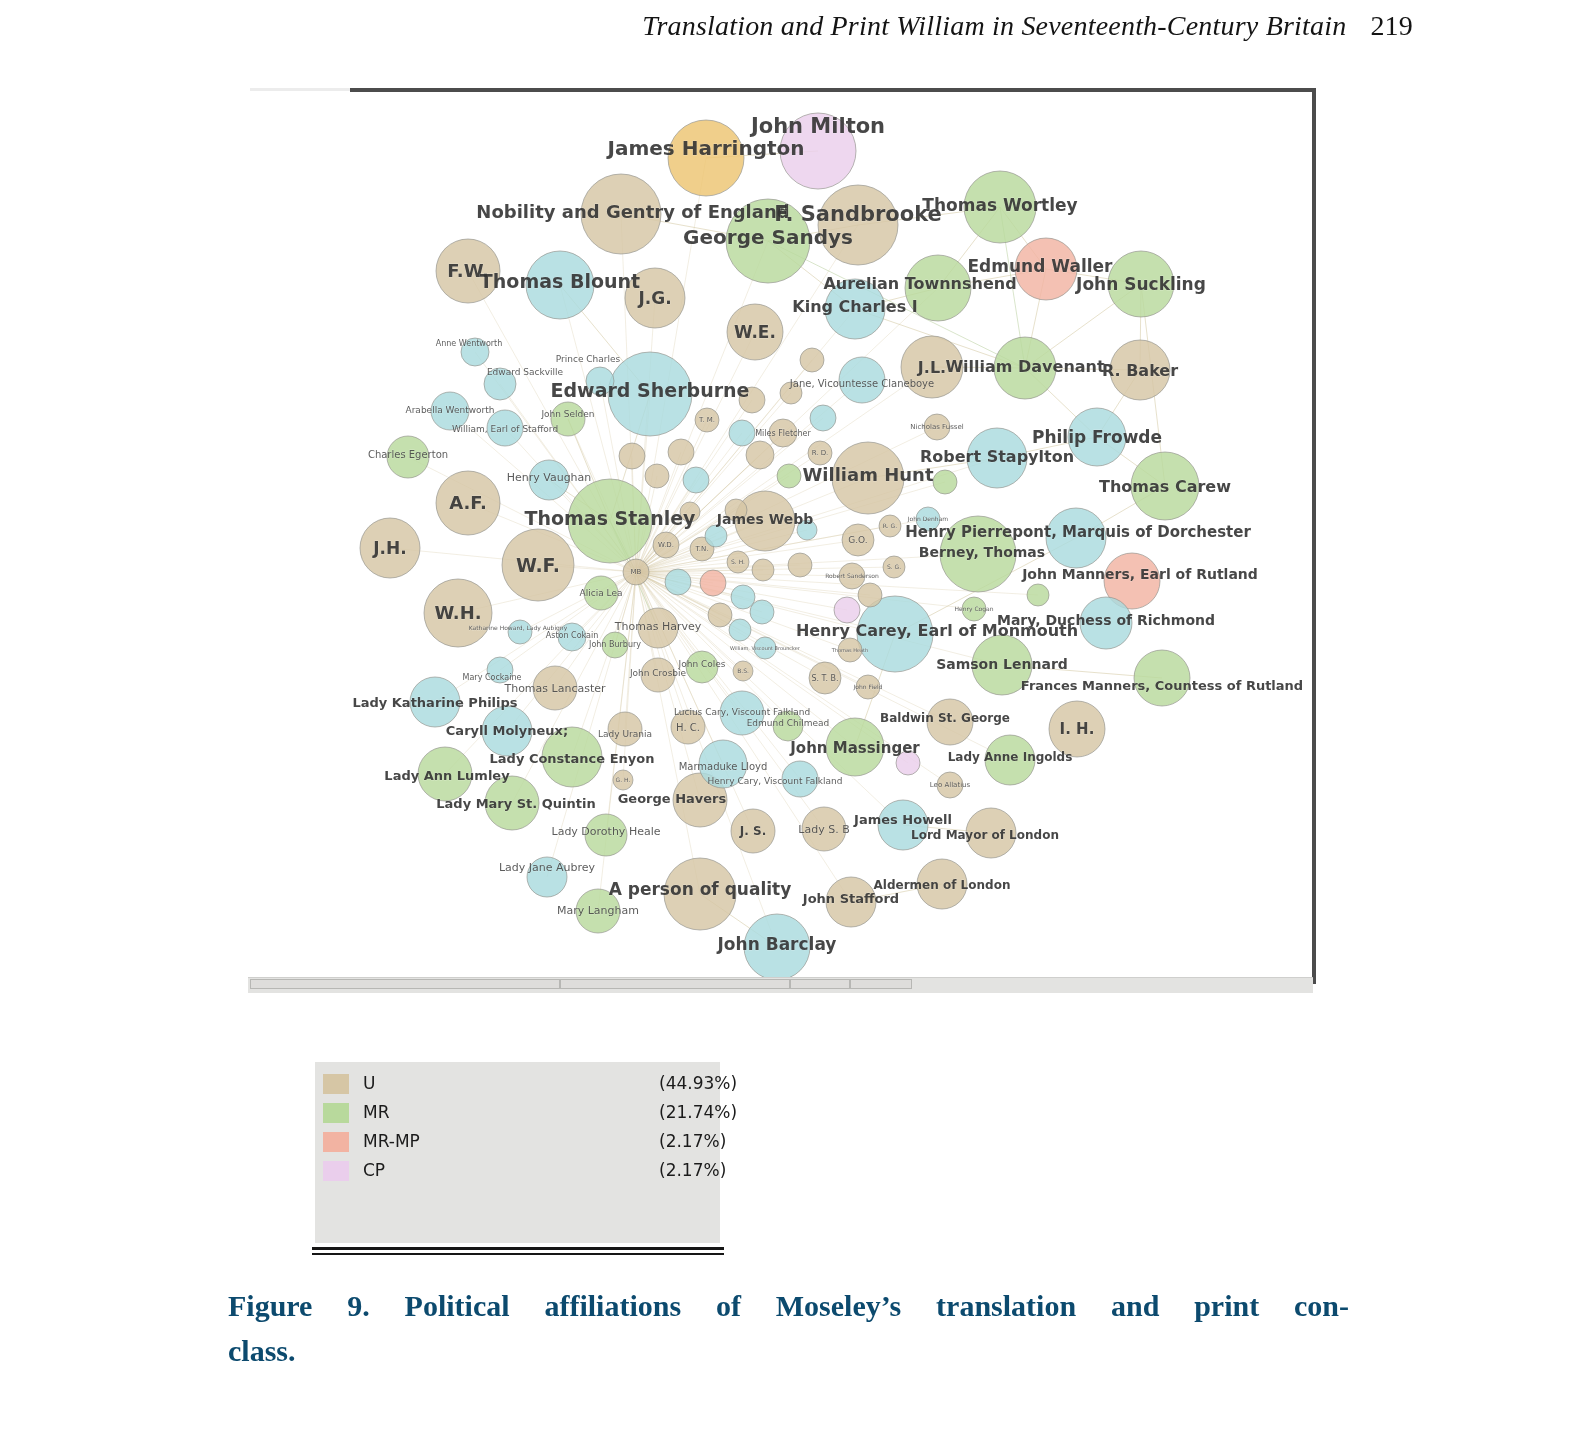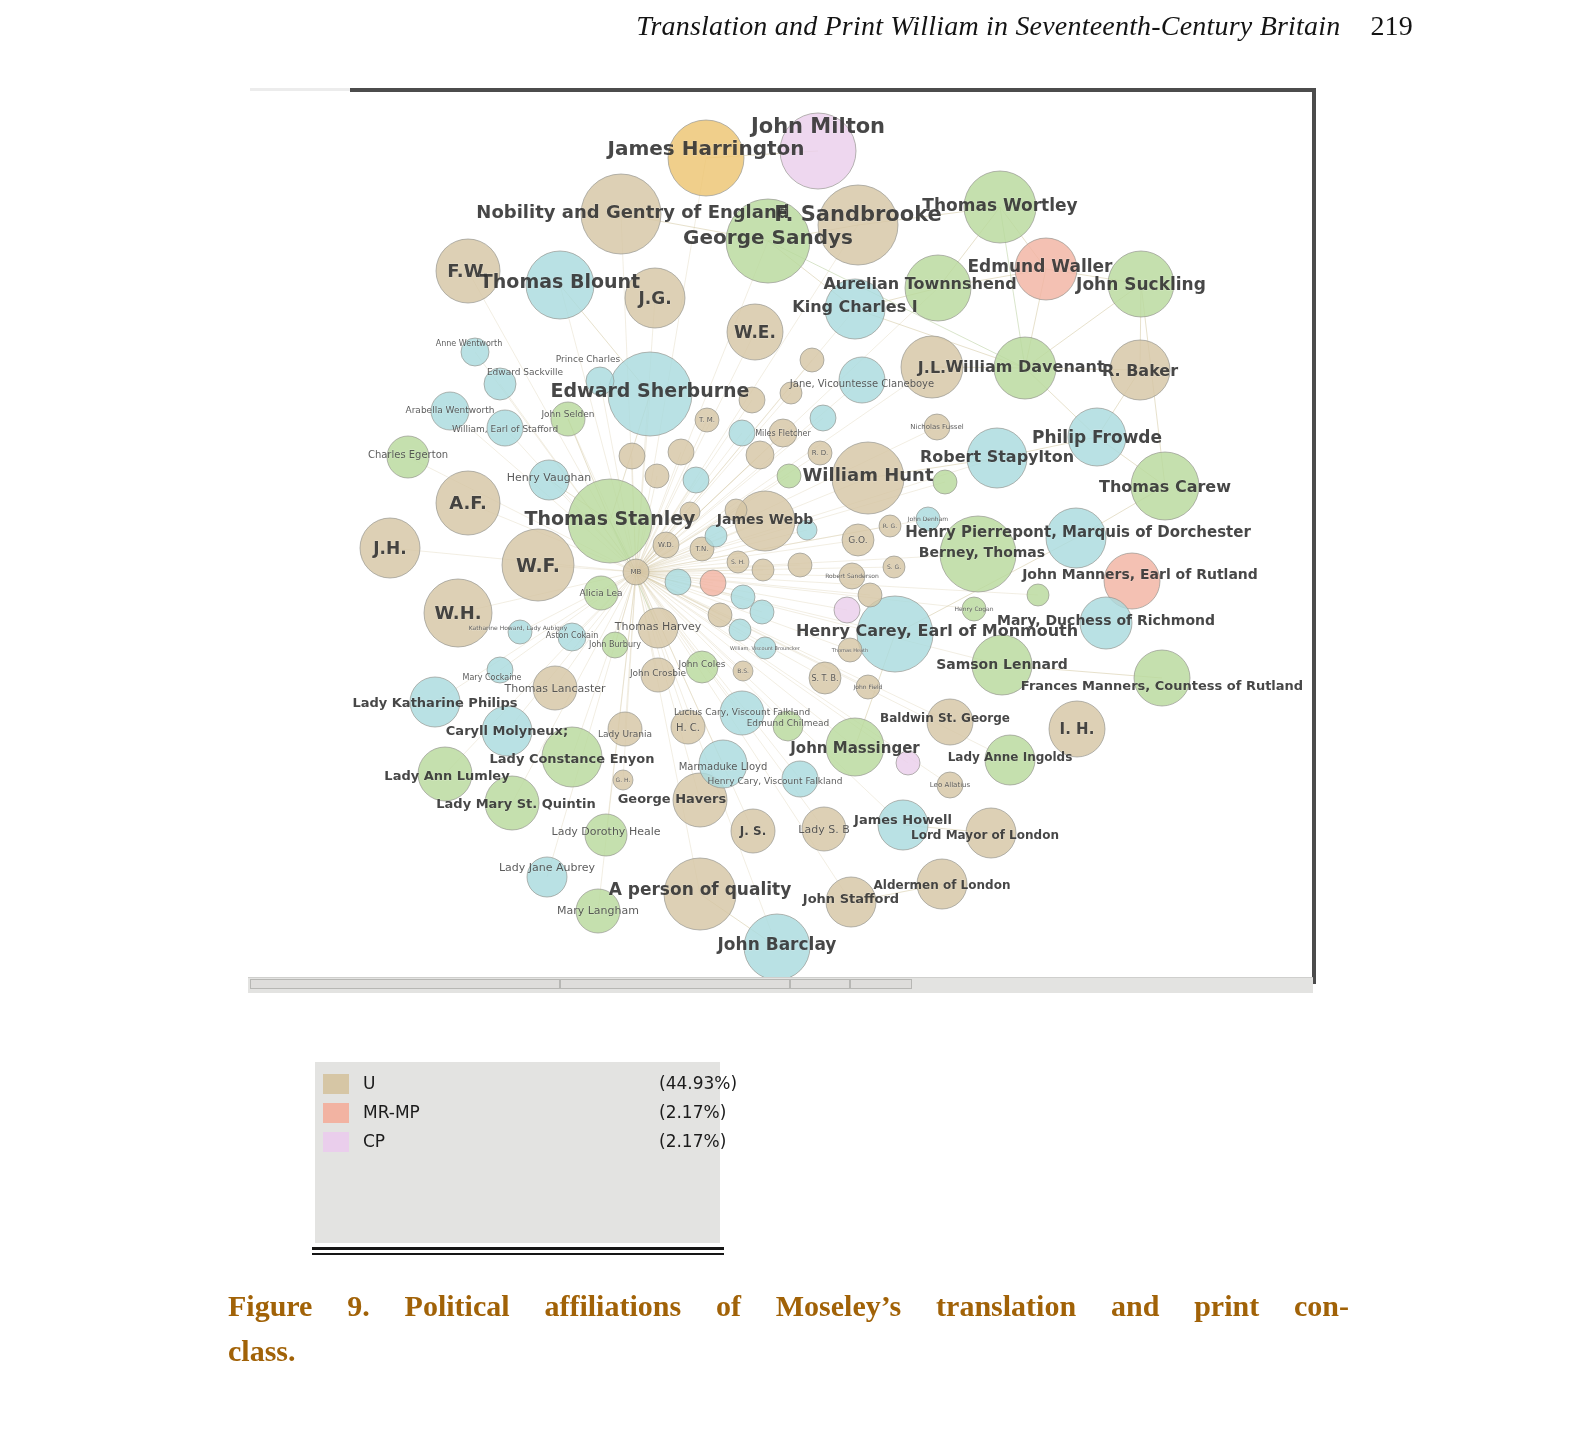--- a/index.html
+++ b/index.html
@@ -5,21 +5,21 @@
   html,body{margin:0;padding:0;}
   body{
     width:1570px;height:1432px;position:relative;background:#ffffff;
     font-family:"DejaVu Sans", sans-serif;overflow:hidden;
   }
   .running-head{
     position:absolute;top:10px;right:157px;white-space:nowrap;
     font-family:"Liberation Serif", serif;font-style:italic;
     font-size:28px;color:#141414;letter-spacing:.2px;
   }
-  .running-head .pageno{font-style:normal;margin-left:30px;}
+  .running-head .pageno{font-style:normal;margin-left:24px;}
   
   .fig-border-top-light{position:absolute;left:250px;top:88px;width:100px;height:3px;background:#ececec;}
   .fig-border-top-dark{position:absolute;left:350px;top:88px;width:966px;height:4px;background:#4c4c4c;}
   .fig-border-right{position:absolute;left:1312px;top:88px;width:4px;height:896px;background:#4c4c4c;}
   .fig-statusbar{position:absolute;left:248px;top:977px;width:1065px;height:15px;background:#e3e3e1;border-top:1px solid #cfcfcd;}
   .fig-statusbar .seg{position:absolute;top:1px;height:8px;background:#dedddb;border:1px solid #b7b7b4;}
   .seg1{left:2px;width:308px;}
   .seg2{left:312px;width:228px;}
   .seg3{left:542px;width:58px;}
   .seg4{left:602px;width:60px;}
@@ -30,21 +30,21 @@
   .legend-rows{padding-top:8px;}
   .swatch{position:absolute;left:0;top:4px;width:26px;height:20px;}
   .legend-label{position:absolute;left:40px;top:3px;font-size:17px;color:#1b1b1b;}
   .legend-pct{position:absolute;left:336px;top:3px;font-size:17px;color:#1b1b1b;}
   .legend-rule{position:absolute;left:312px;top:1247px;width:412px;height:3px;
     border-top:3px solid #161616;border-bottom:2px solid #161616;}
   
   .caption{
     position:absolute;left:228px;top:1283px;width:1121px;
     font-family:"Liberation Serif", serif;font-weight:bold;
-    font-size:30px;line-height:1.5;color:#a16207;
+    font-size:30px;line-height:1.5;color:#0c4a6e;
   }
   .caption .cap-line{text-align:justify;text-align-last:justify;}
   .caption .cap-line.last{text-align:center;text-align-last:left;}
   text.nlabel{fill:#333333;paint-order:stroke;stroke:#ffffff;stroke-width:.35px;stroke-opacity:.5;}
 </style>
 </head>
 <body>
 
 <div class="running-head">
   <span>Translation and Print William in Seventeenth-Century Britain</span><span class="pageno">219</span>
@@ -445,20 +445,25 @@
 </div>
 
 <div class="legend">
   <div class="legend-rows" id="legend-rows">
       <div class="legend-row">
         <span class="swatch" style="background:#d6c6a5"></span>
         <span class="legend-label">U</span>
         <span class="legend-pct">(44.93%)</span>
       </div>
       <div class="legend-row">
+        <span class="swatch" style="background:#b8d99c"></span>
+        <span class="legend-label">MR</span>
+        <span class="legend-pct">(21.74%)</span>
+      </div>
+      <div class="legend-row">
         <span class="swatch" style="background:#f2b3a2"></span>
         <span class="legend-label">MR-MP</span>
         <span class="legend-pct">(2.17%)</span>
       </div>
       <div class="legend-row">
         <span class="swatch" style="background:#eaceec"></span>
         <span class="legend-label">CP</span>
         <span class="legend-pct">(2.17%)</span>
       </div>
     </div>

